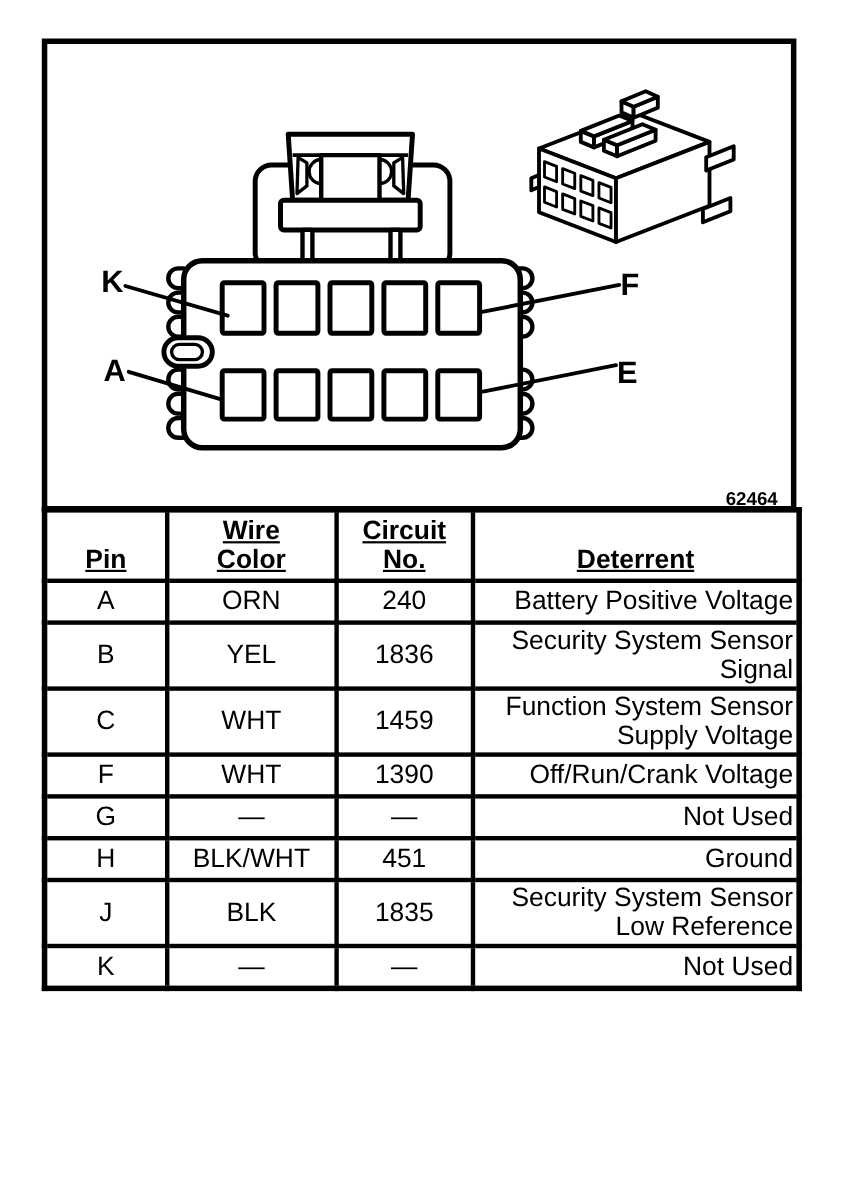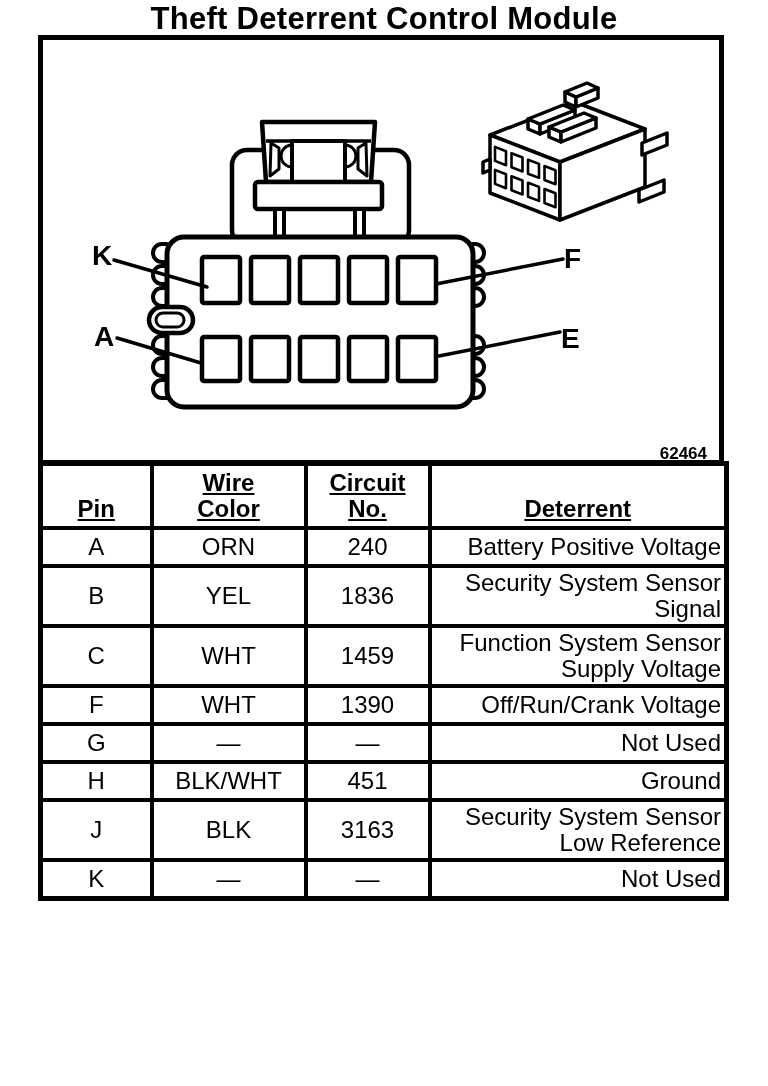--- a/index.html
+++ b/index.html
@@ -49,21 +49,20 @@
   .iso-hole{fill:#fff;stroke:#000;stroke-width:2.6;stroke-linejoin:round;}
   .ldr{stroke:#000;stroke-width:3.5;stroke-linecap:round;}
   .pinlbl{font-family:"Liberation Sans",sans-serif;font-size:28px;font-weight:bold;fill:#000;}
   .fignum{font-family:"Liberation Sans",sans-serif;font-size:17px;font-weight:bold;fill:#000;}
 </style>
 </head>
 <body>
 
 <div class="page">
 
-  <h1 class="title">Theft Deterrent Control Module</h1>
 
   <div class="diagram-box">
     <svg viewBox="5 5 676 420">
 
       <g>
 
         <rect class="s45" x="194" y="115" width="177" height="95" rx="15"></rect>
 
         <polygon class="s45" points="224,87 337,87 333,147 228,147"></polygon>
         <line x1="228" y1="106" x2="333" y2="106" stroke="#000" stroke-width="3.5"></line>
@@ -226,21 +225,21 @@
         </tr>
         <tr>
           <td class="pin-cell">H</td>
           <td class="wire-color-cell">BLK/WHT</td>
           <td class="circuit-no-cell">451</td>
           <td class="function-cell"><span class="fn">Ground</span></td>
         </tr>
         <tr>
           <td class="pin-cell">J</td>
           <td class="wire-color-cell">BLK</td>
-          <td class="circuit-no-cell">3163</td>
+          <td class="circuit-no-cell">1835</td>
           <td class="function-cell"><span class="fn">Security System Sensor Low Reference</span></td>
         </tr>
         <tr>
           <td class="pin-cell">K</td>
           <td class="wire-color-cell">—</td>
           <td class="circuit-no-cell">—</td>
           <td class="function-cell"><span class="fn">Not Used</span></td>
         </tr>
       </tbody>
   </table>

